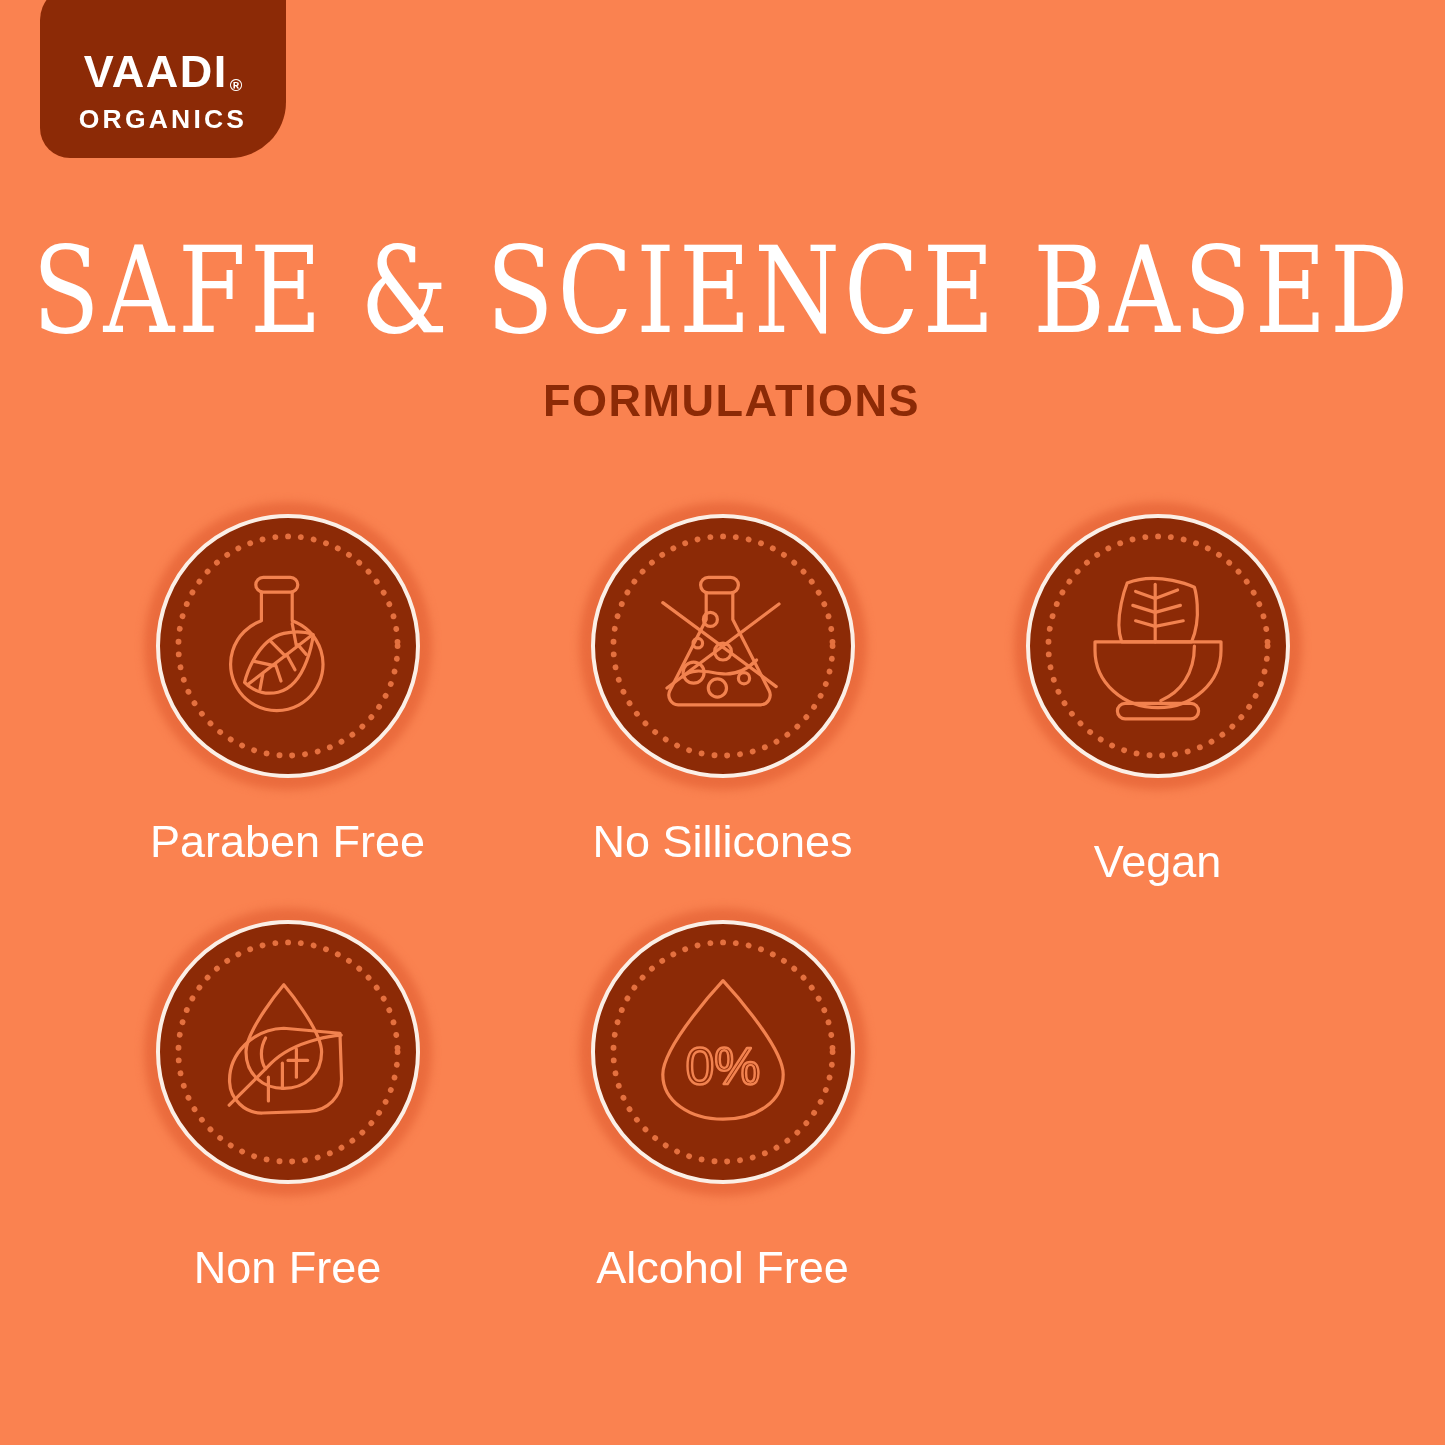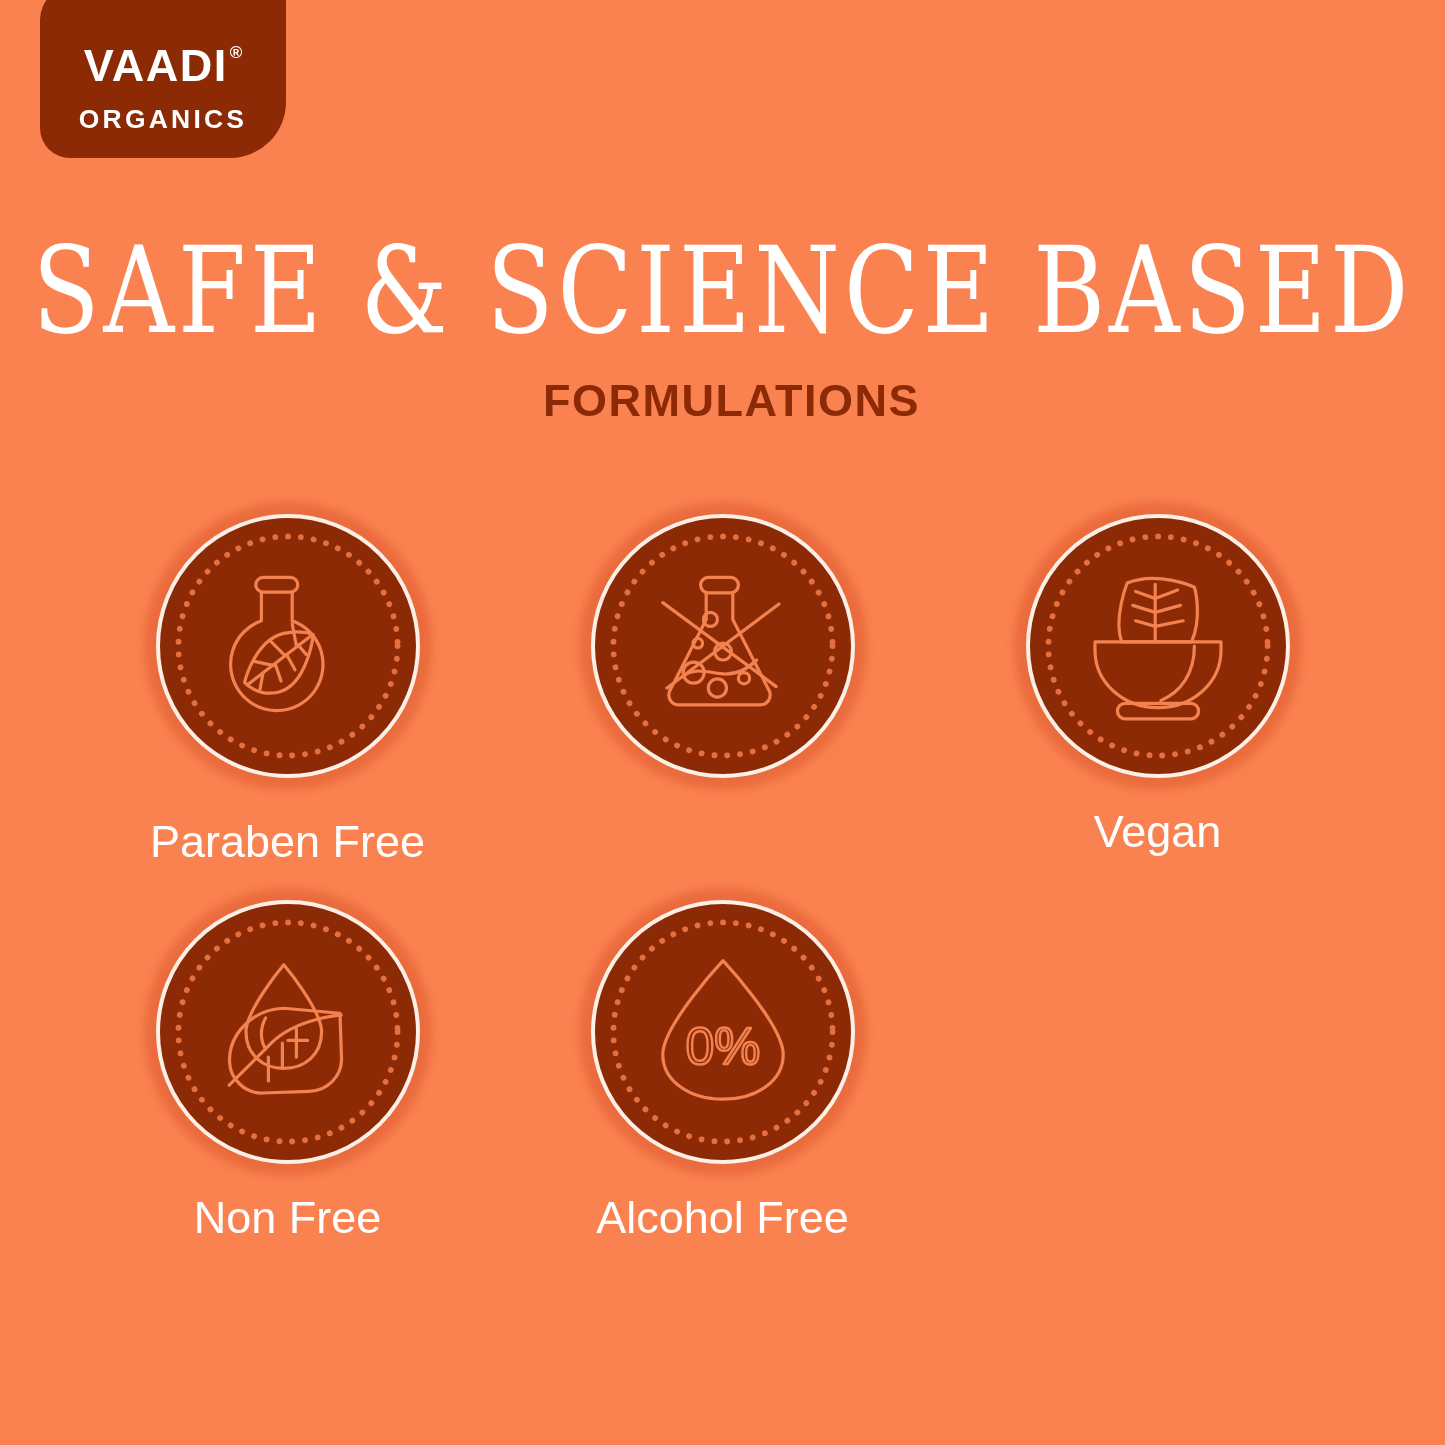--- a/index.html
+++ b/index.html
@@ -37,21 +37,21 @@
     border-top-left-radius: 34px;
     display: flex;
     flex-direction: column;
     align-items: center;
     justify-content: flex-end;
     padding-bottom: 26px;
     box-sizing: border-box;
   }
   .brand-name-row {
     display: flex;
-    align-items: flex-start;
+    align-items: flex-end;
     line-height: 1;
   }
   .brand-name {
     color: #FFFFFF;
     font-size: 45px;
     font-weight: 700;
     letter-spacing: 1.5px;
     line-height: 1;
   }
   .brand-reg {
@@ -61,21 +61,21 @@
     line-height: 1;
     margin-left: 2px;
     margin-top: 1px;
   }
   .brand-sub {
     color: #FFFFFF;
     font-size: 26.5px;
     font-weight: 700;
     letter-spacing: 3.2px;
     line-height: 1;
-    margin-top: 18px;
+    margin-top: 12px;
   }
 
   
   .headline {
     position: absolute;
     left: 0;
     right: 0;
     top: 232px;
     text-align: center;
     color: #FFFFFF;
@@ -179,21 +179,21 @@
   .feature-label {
     margin-top: 22px;
     color: #FFFFFF;
     font-size: 45px;
     font-weight: 400;
     line-height: 1.16;
     text-align: center;
     max-width: 400px;
   }
   .row2 .feature-label {
-    margin-top: 12px;
+    margin-top: 42px;
   }
 </style>
 </head>
 <body>
 
 <div class="poster">
 
   <div class="brand-badge">
     <div class="brand-name-row">
       <span class="brand-name">VAADI</span>
@@ -251,20 +251,21 @@
               <circle cx="60" cy="64" r="6"></circle>
               <circle cx="39" cy="79" r="7.5"></circle>
               <circle cx="56" cy="90" r="6.5"></circle>
               <circle cx="75" cy="83" r="4"></circle>
               <path d="M17 29 L98 89"></path>
               <path d="M100 30 L20 90"></path>
             </svg>
           </div>
         </div>
       </div>
+      <div class="feature-label">No Sillicones</div>
     </div>
 
 
     <div class="feature row2">
       <div class="badge-wrap">
         <div class="badge-halo"></div>
         <div class="badge">
           <svg class="badge-dots" viewBox="0 0 264 264">
             <circle cx="132" cy="132" r="113" fill="none" stroke="#E4703F" stroke-width="6" stroke-linecap="round" stroke-dasharray="0.1 13.2"></circle>
           </svg>

